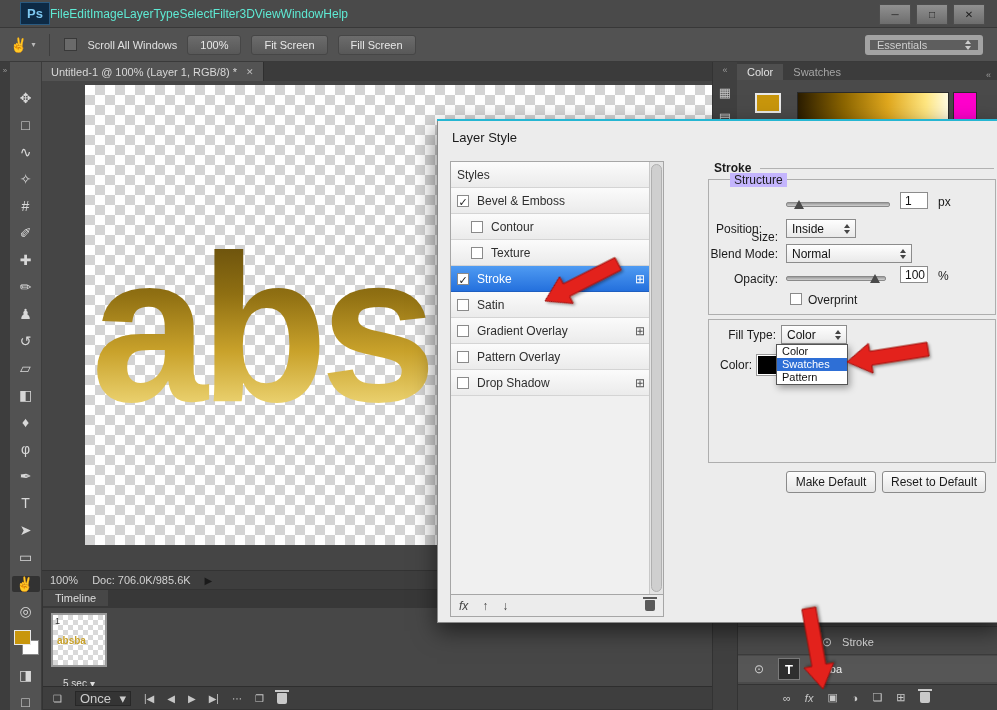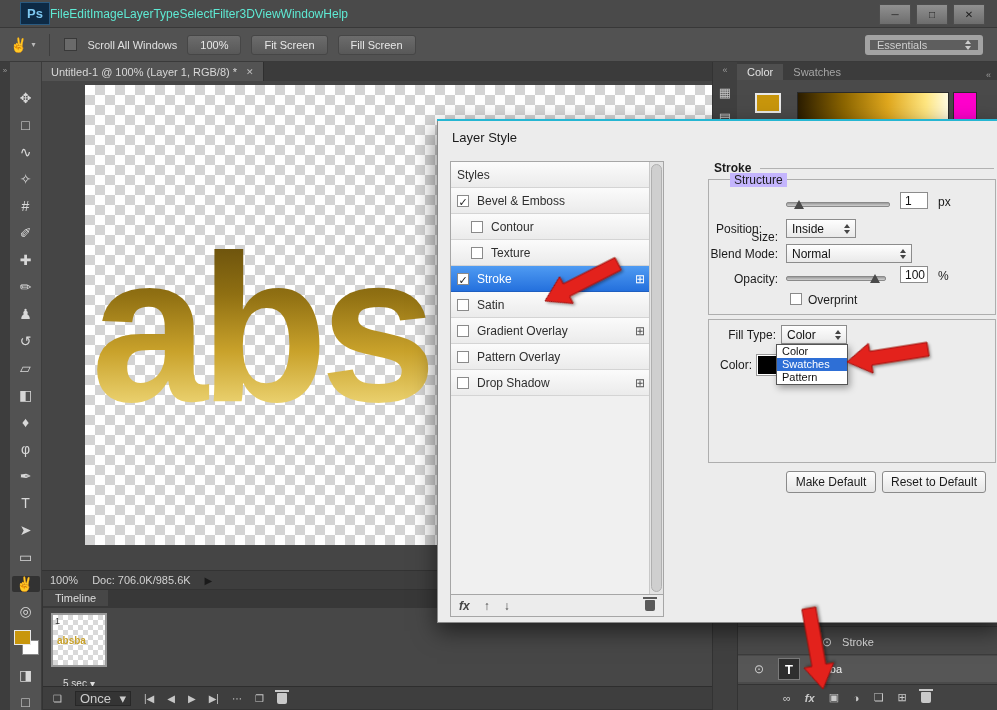--- a/index.html
+++ b/index.html
@@ -111,21 +111,21 @@
   .lrow-effect{position:absolute;left:0;top:32px;width:100%;height:24px;display:flex;align-items:center;border-bottom:1px solid #3c3c3c;font-size:11px;color:#ddd;}
   .lrow-effect .eye{margin-left:84px;font-size:12px;color:#ccc;}
   .lrow-effect .nm{margin-left:10px;}
   .lrow-layer{position:absolute;left:0;top:58px;width:100%;height:26px;background:#565656;display:flex;align-items:center;font-size:11px;color:#eee;}
   .lrow-layer .eye{margin-left:16px;font-size:12px;color:#ccc;}
   .lthumb{margin-left:14px;width:22px;height:22px;background:#2e2e2e;border:1px solid #7a7a7a;color:#fff;font-weight:bold;
           font-size:13px;display:flex;align-items:center;justify-content:center;box-sizing:border-box;}
   .lrow-layer .nm{margin-left:12px;}
   .lbar{position:absolute;left:0;top:86px;width:100%;height:26px;background:#434343;border-top:1px solid #333;
         display:flex;align-items:center;gap:14px;padding-left:45px;color:#c9c9c9;font-size:11px;box-sizing:border-box;}
-  .fxi{font-style:italic;font-weight:bold;}
+  .fxi{font-style:italic;font-weight:normal;}
 
   
   .trash{display:inline-block;width:10px;height:11px;background:#c9c9c9;border-radius:1px 1px 2px 2px;position:relative;}
   .trash::before{content:"";position:absolute;top:-3px;left:-2px;right:-2px;height:2px;background:#c9c9c9;}
   .trash.dark{background:#5a5a5a;}
   .trash.dark::before{background:#5a5a5a;}
 
   
   .dialog{position:absolute;left:437px;top:120px;width:565px;height:503px;background:#ececec;border:1px solid #8a8a8a;
           box-shadow:0 8px 22px rgba(0,0,0,.55);z-index:10;color:#222;box-sizing:border-box;}

